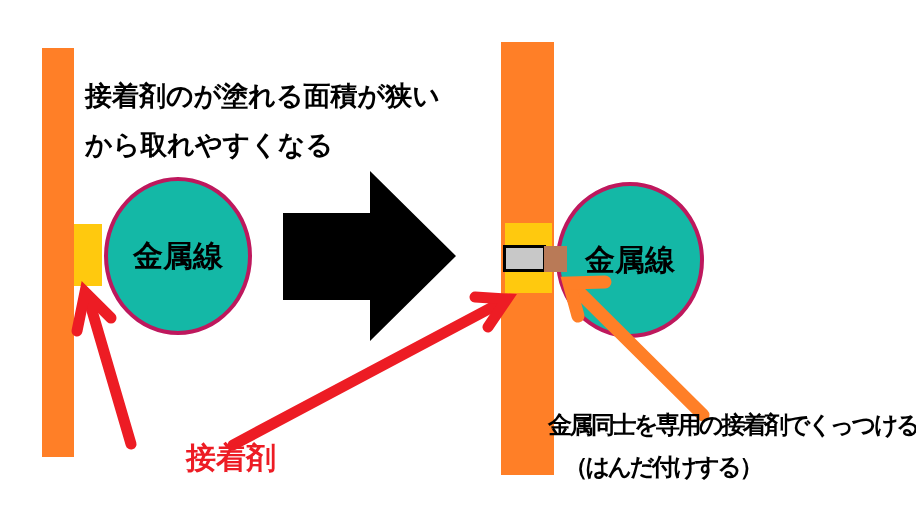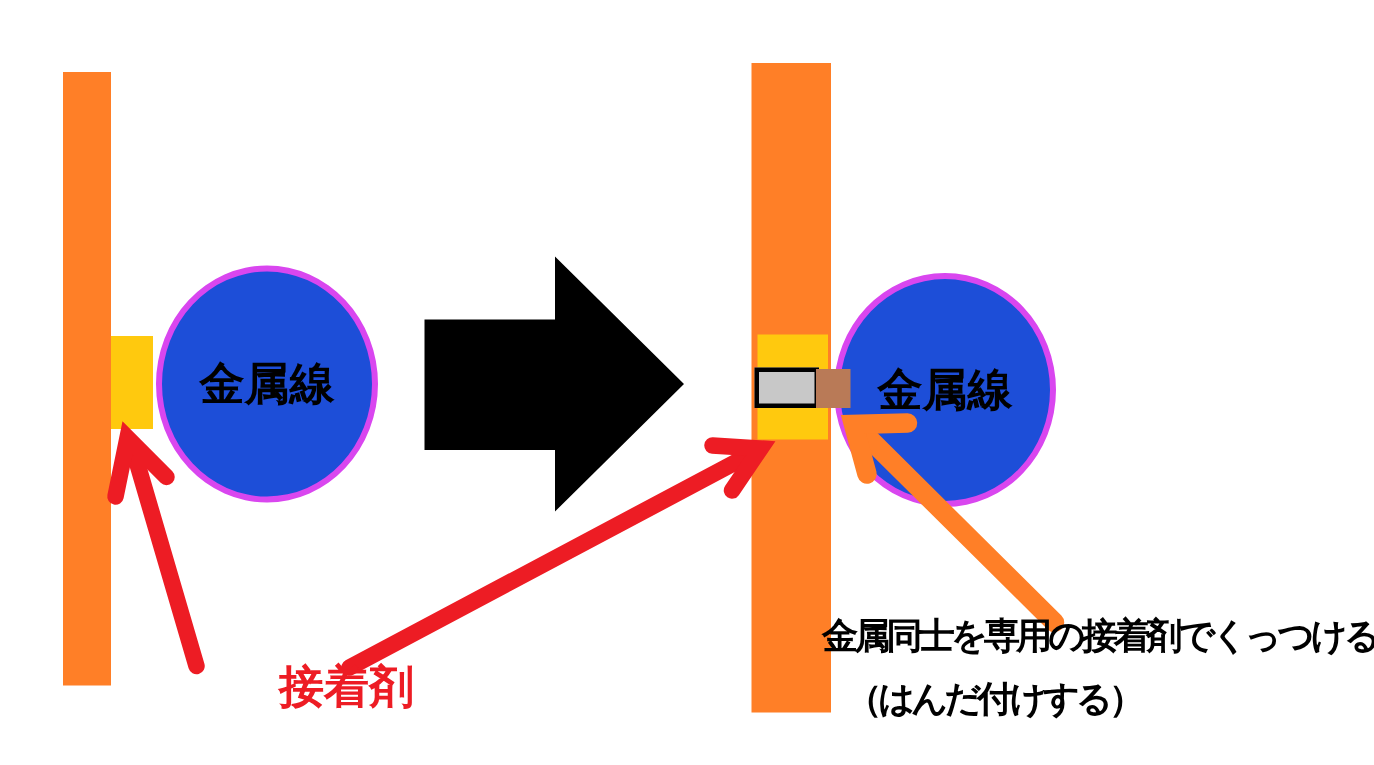--- a/index.html
+++ b/index.html
@@ -9,22 +9,22 @@
     position: relative;
     width: 916px;
     height: 510px;
     background: #ffffff;
     overflow: hidden;
   }
   .abs { position: absolute; }
   .bar { background: #FF7F27; }
   .adhesive { background: #FFC90E; }
   .circle {
-    background: #1d4ed8;
-    border: 4px solid #d946ef;
+    background: #14b8a6;
+    border: 4px solid #be185d;
     border-radius: 50%;
     display: flex;
     align-items: center;
     justify-content: center;
   }
   .wire-label {
     font-size: 30px;
     font-weight: bold;
     color: #000;
     letter-spacing: 0px;
@@ -67,20 +67,24 @@
 <div id="canvas">
 
   <div class="abs bar" style="left:42px; top:48px; width:32px; height:409px;"></div>
 
   <div class="abs adhesive" style="left:74px; top:224px; width:28px; height:62px;"></div>
 
   <div class="abs circle" style="left:104px; top:177px; width:148px; height:158px;">
     <span class="wire-label">金属線</span>
   </div>
 
+  <div class="abs caption" style="left:85px; top:72px;">
+    <div>接着剤のが塗れる面積が狭い</div>
+    <div>から取れやすくなる</div>
+  </div>
 
   <div class="abs bar" style="left:501px; top:42px; width:53px; height:433px;"></div>
 
   <div class="abs adhesive" style="left:505px; top:223px; width:47px; height:70px;"></div>
 
   <div class="abs circle" style="left:556px; top:182px; width:148px; height:156px;">
     <span class="wire-label">金属線</span>
   </div>
 
   <div class="abs embedded-wire" style="left:503px; top:245px; width:43px; height:27px;"></div>

